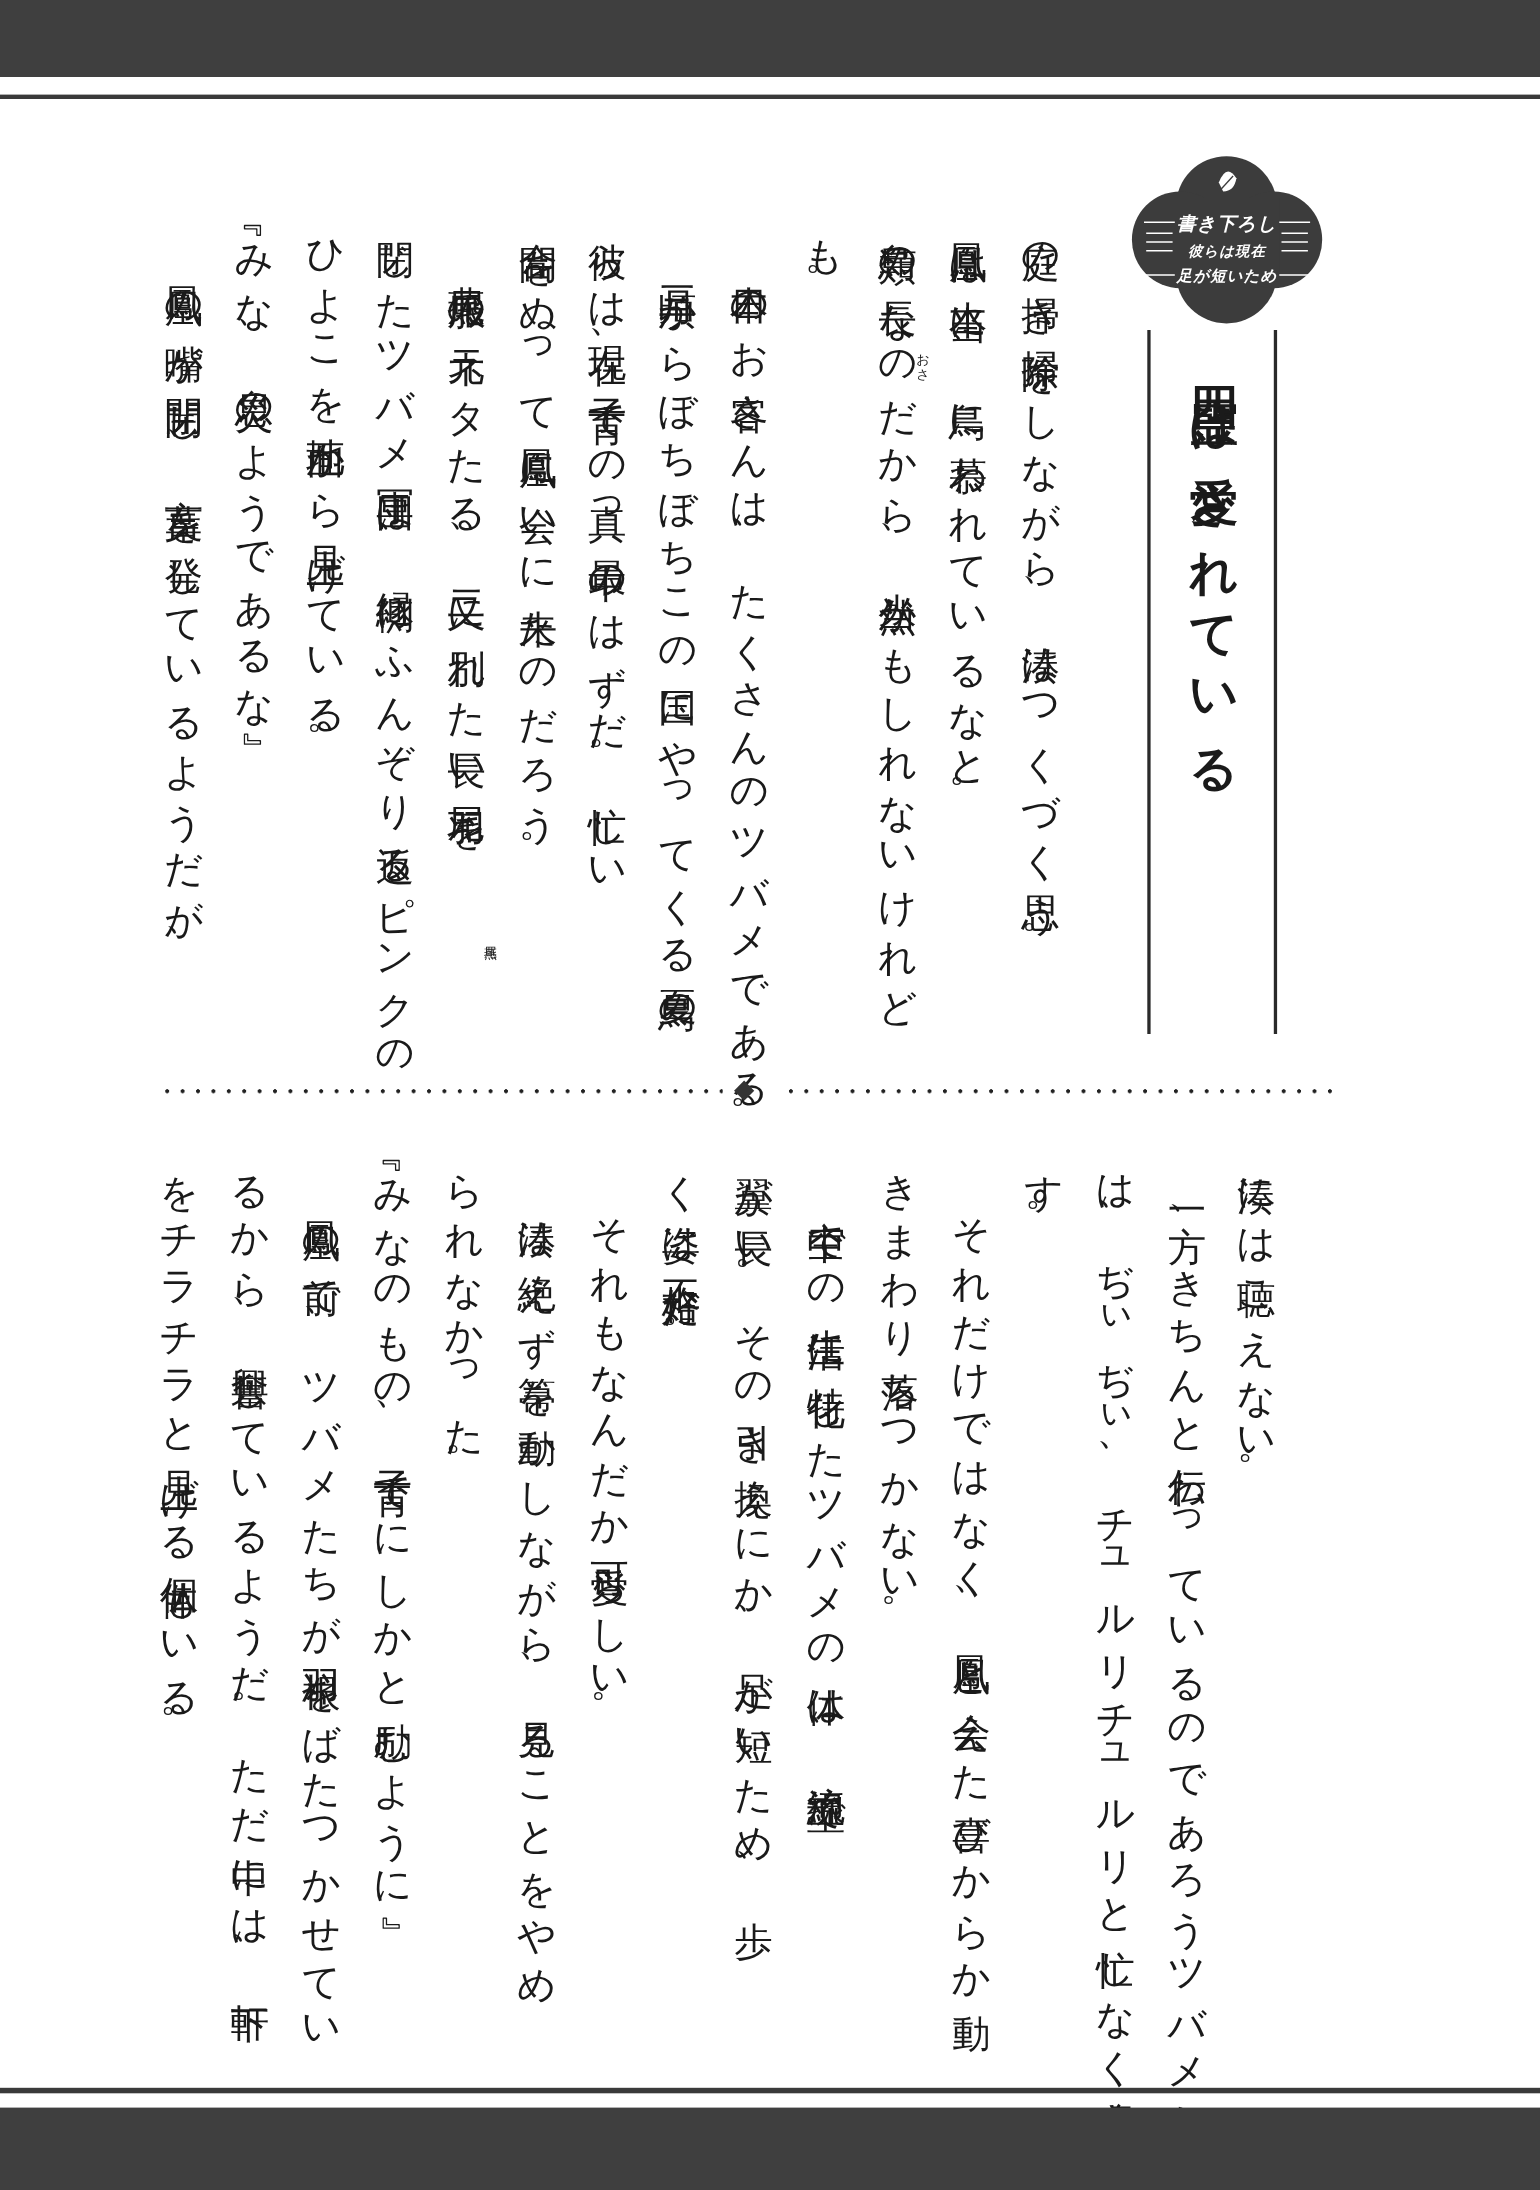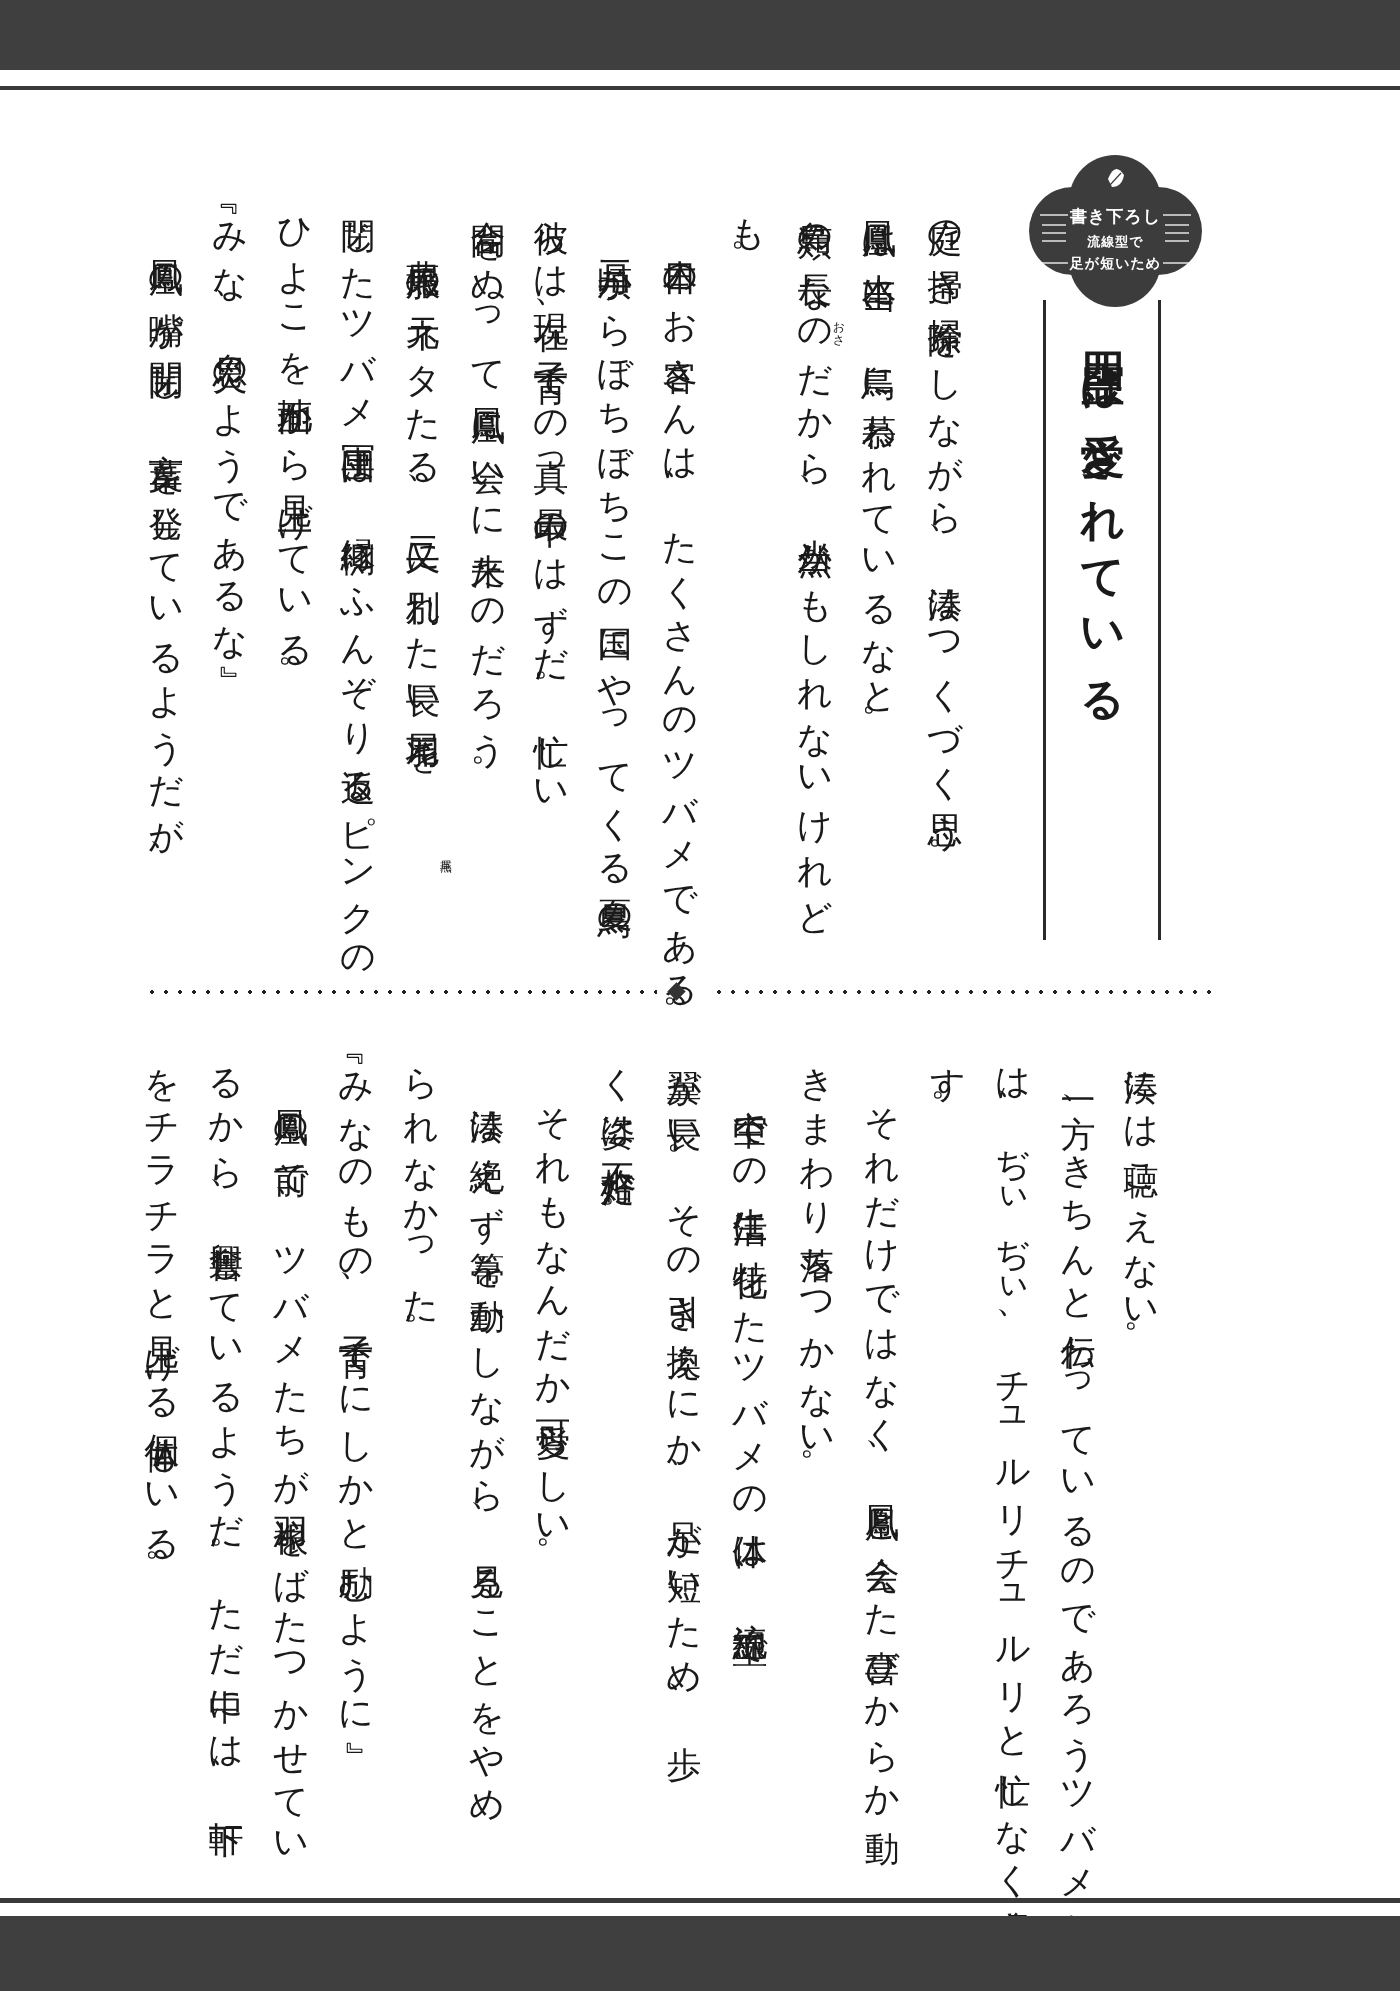--- a/index.html
+++ b/index.html
@@ -14,21 +14,21 @@
   .band-bottom { position: absolute; left: 0; top: 1916px; width: 1400px; height: 75px; background: #3f3f3f; }
 
   .col {
     position: absolute; writing-mode: vertical-rl; text-orientation: upright;
     font-size: 35px; line-height: 40px; letter-spacing: 4.4px;
     white-space: nowrap; width: 40px;
   }
 
   
   .badge {
-    position: absolute; left: 1028px; top: 153px; width: 175px; height: 155px;
+    position: absolute; left: 1028px; top: 140px; width: 175px; height: 155px; font-style: italic;
   }
   .badge svg { position: absolute; left: 0; top: 0; }
   .badge-text {
     position: absolute; left: 0; width: 175px; text-align: center; color: #ffffff;
     font-family: "DejaVu Sans", "Liberation Sans", sans-serif; font-weight: bold;
   }
   .badge-l1 { top: 52px; font-size: 17px; letter-spacing: 1px; }
   .badge-l2 { top: 80px; font-size: 13px; letter-spacing: 1px; }
   .badge-l3 { top: 102px; font-size: 14px; letter-spacing: 1px; }
 
@@ -79,21 +79,21 @@
         <line x1="137" y1="72" x2="161" y2="72"></line>
       <line x1="14" y1="80" x2="38" y2="80"></line>
         <line x1="137" y1="80" x2="161" y2="80"></line>
       <line x1="14" y1="88" x2="38" y2="88"></line>
         <line x1="137" y1="88" x2="161" y2="88"></line>
       <line x1="12" y1="110" x2="40" y2="110"></line>
         <line x1="135" y1="110" x2="163" y2="110"></line>
     </g>
   </svg>
   <div class="badge-text badge-l1">書き下ろし</div>
-  <div class="badge-text badge-l2">流線型で</div>
+  <div class="badge-text badge-l2">彼らは現在</div>
   <div class="badge-text badge-l3">足が短いため</div>
 </div>
 
 <div class="title-frame"></div>
 <div class="title">四霊は愛されている</div>
 
 <div class="col" style="left:925px; top:193px;">庭の掃き掃除をしながら、湊はつくづく思う。</div>
 <div class="col" style="left:859px; top:193px;">鳳凰は本当に、鳥に慕われているなと。</div>
 <div class="col" style="left:795px; top:193px;">鳥類の長なのだから、当然かもしれないけれど</div>
 <div class="ruby" style="left:833px; top:313px;">おさ</div>

